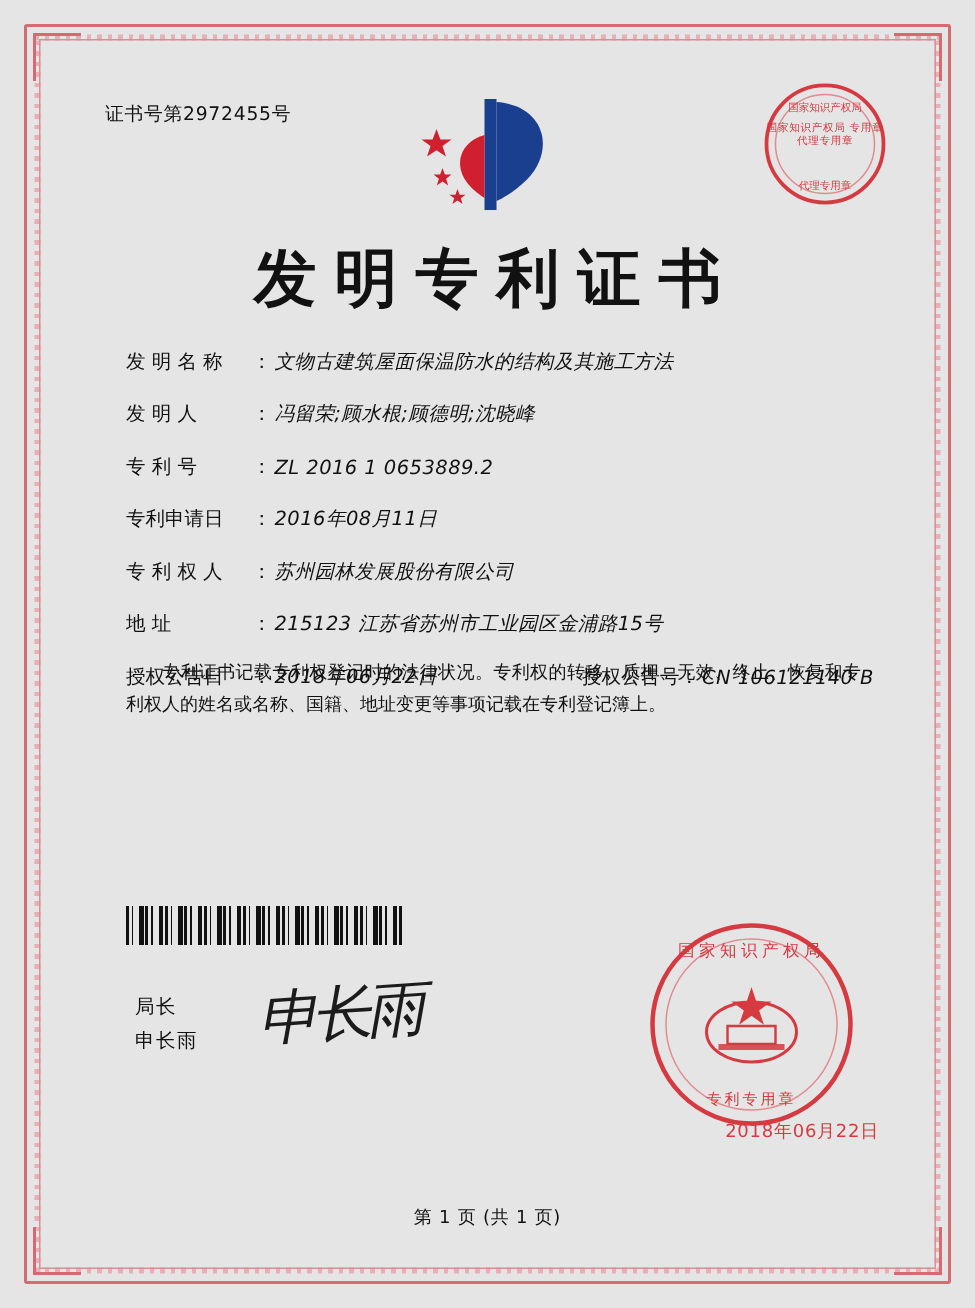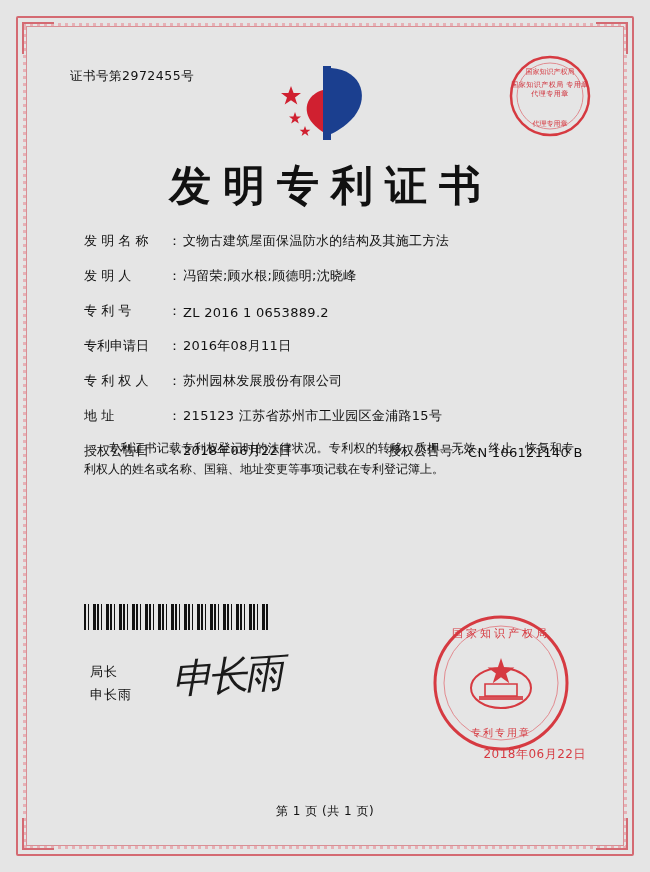--- a/index.html
+++ b/index.html
@@ -147,20 +147,21 @@
     display: flex;
     justify-content: space-between;
     letter-spacing: 0;
   }
   .field-colon {
     margin: 0 2px 0 0;
   }
   .field-value {
     flex: 1;
     letter-spacing: .3px;
+    font-style: italic;
   }
   .field-row.split .field-value {
     flex: 0 0 auto;
     min-width: 195px;
   }
   .field-label2 {
     flex: 0 0 auto;
     margin-left: 10px;
     letter-spacing: 0;
   }

